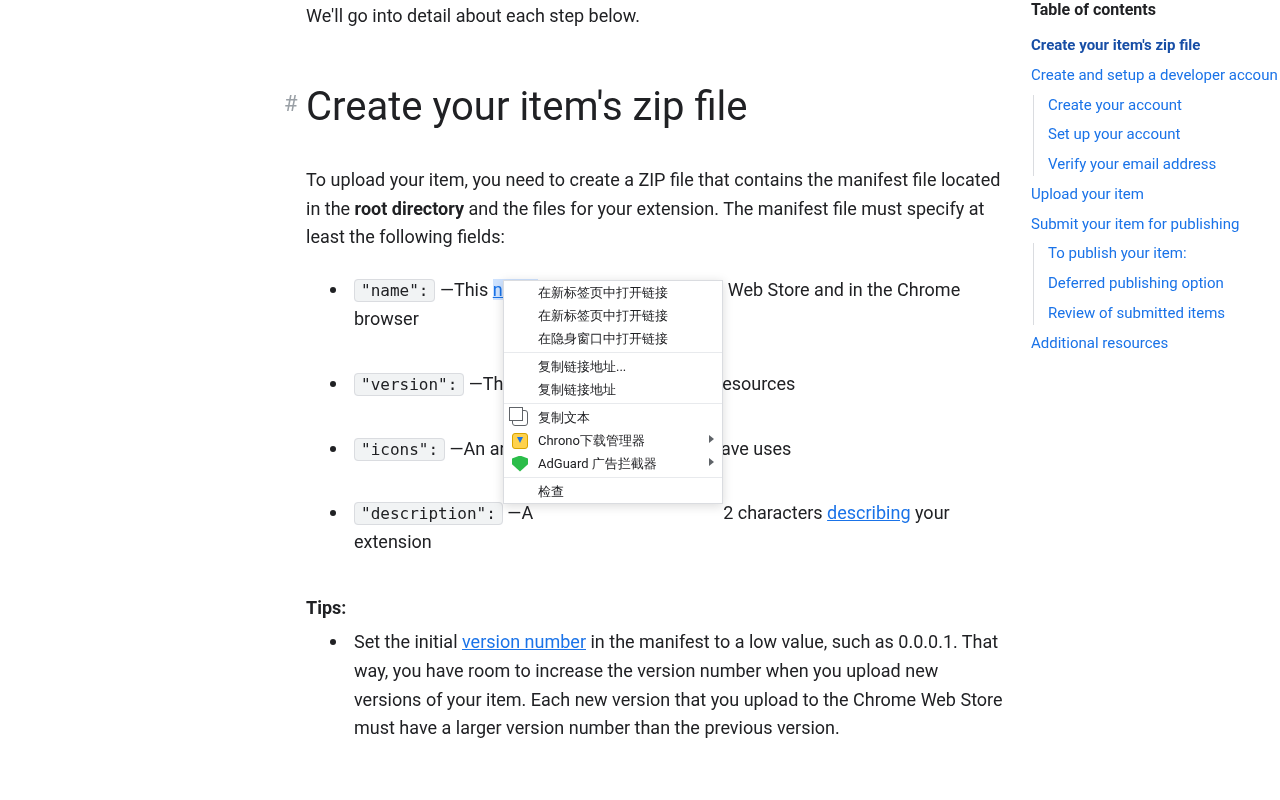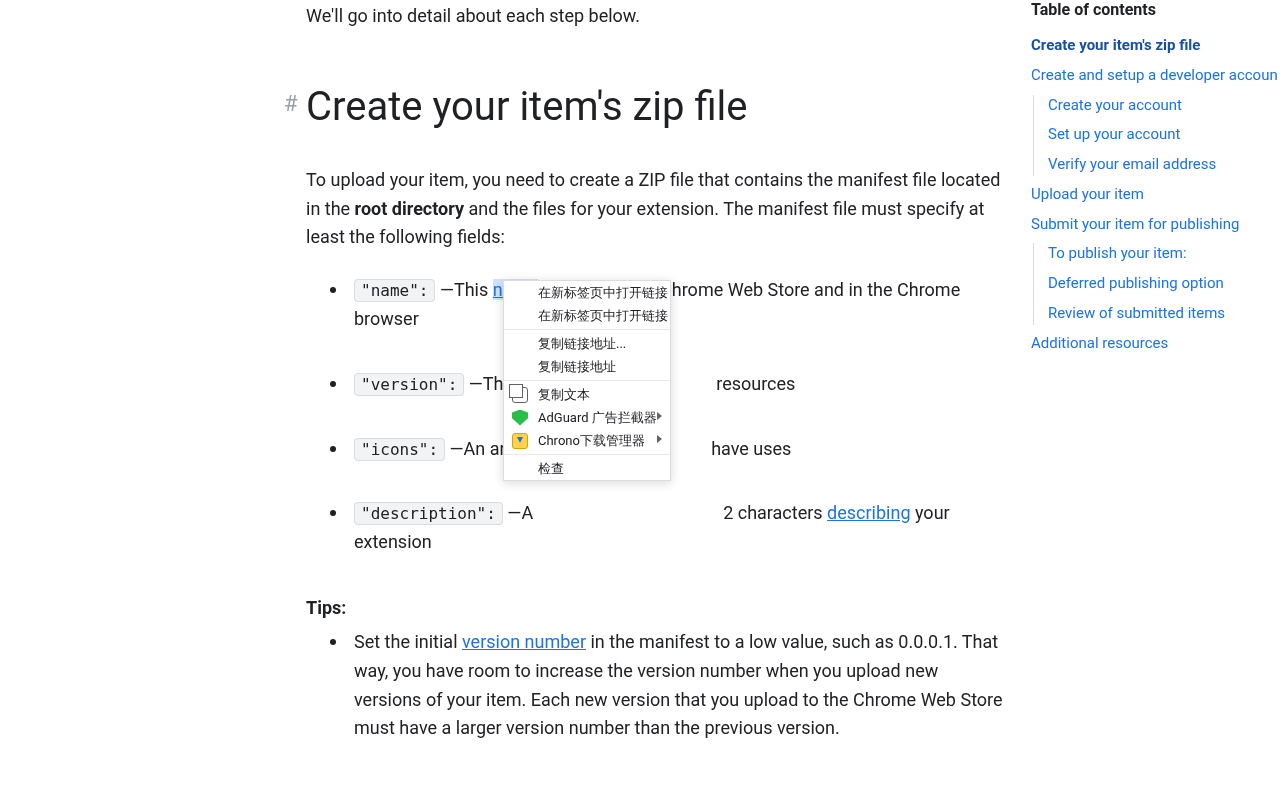--- a/index.html
+++ b/index.html
@@ -134,21 +134,21 @@
     margin-left: 2px;
     padding-left: 14px;
     margin-bottom: 6px;
   }
 
   
   .ctx {
     position: absolute;
     left: 503px;
     top: 280px;
-    width: 168px;
+    width: 220px;
     background: #ffffff;
     border: 1px solid #dadce0;
     box-shadow: 0 2px 10px rgba(0,0,0,0.15);
     font-size: 13px;
     color: #202124;
     z-index: 10;
   }
   .ctx .row {
     display: flex;
     align-items: center;
@@ -262,33 +262,34 @@
     <a href="#">To publish your item:</a>
     <a href="#">Deferred publishing option</a>
     <a href="#">Review of submitted items</a>
   </div>
   <a href="#">Additional resources</a>
 </div>
 
 <div class="ctx">
   <div class="row">在新标签页中打开链接</div>
   <div class="row">在新标签页中打开链接</div>
+  <div class="row">在隐身窗口中打开链接</div>
   <div class="sep"></div>
   <div class="row">复制链接地址...</div>
   <div class="row">复制链接地址</div>
   <div class="sep"></div>
   <div class="row">
     <span class="ic ic-copy"></span>
     <span>复制文本</span>
   </div>
   <div class="row">
+    <span class="ic ic-chrono"></span>
+    <span>Chrono下载管理器</span>
+    <span class="arrow"></span>
+  </div>
+  <div class="row">
     <span class="ic ic-shield"></span>
     <span>AdGuard 广告拦截器</span>
     <span class="arrow"></span>
   </div>
-  <div class="row">
-    <span class="ic ic-chrono"></span>
-    <span>Chrono下载管理器</span>
-    <span class="arrow"></span>
-  </div>
   <div class="sep"></div>
   <div class="row">检查</div>
 </div>
 
 </body></html>

